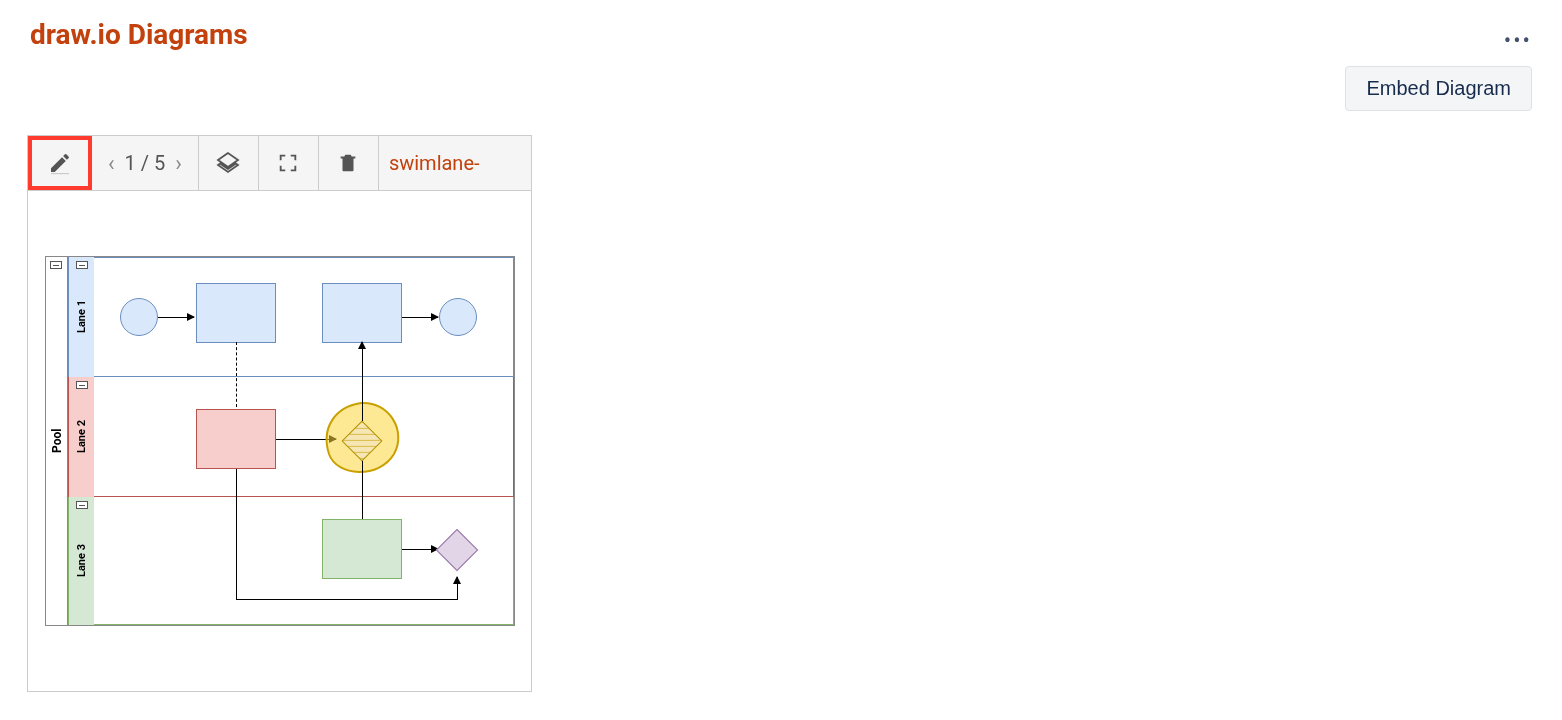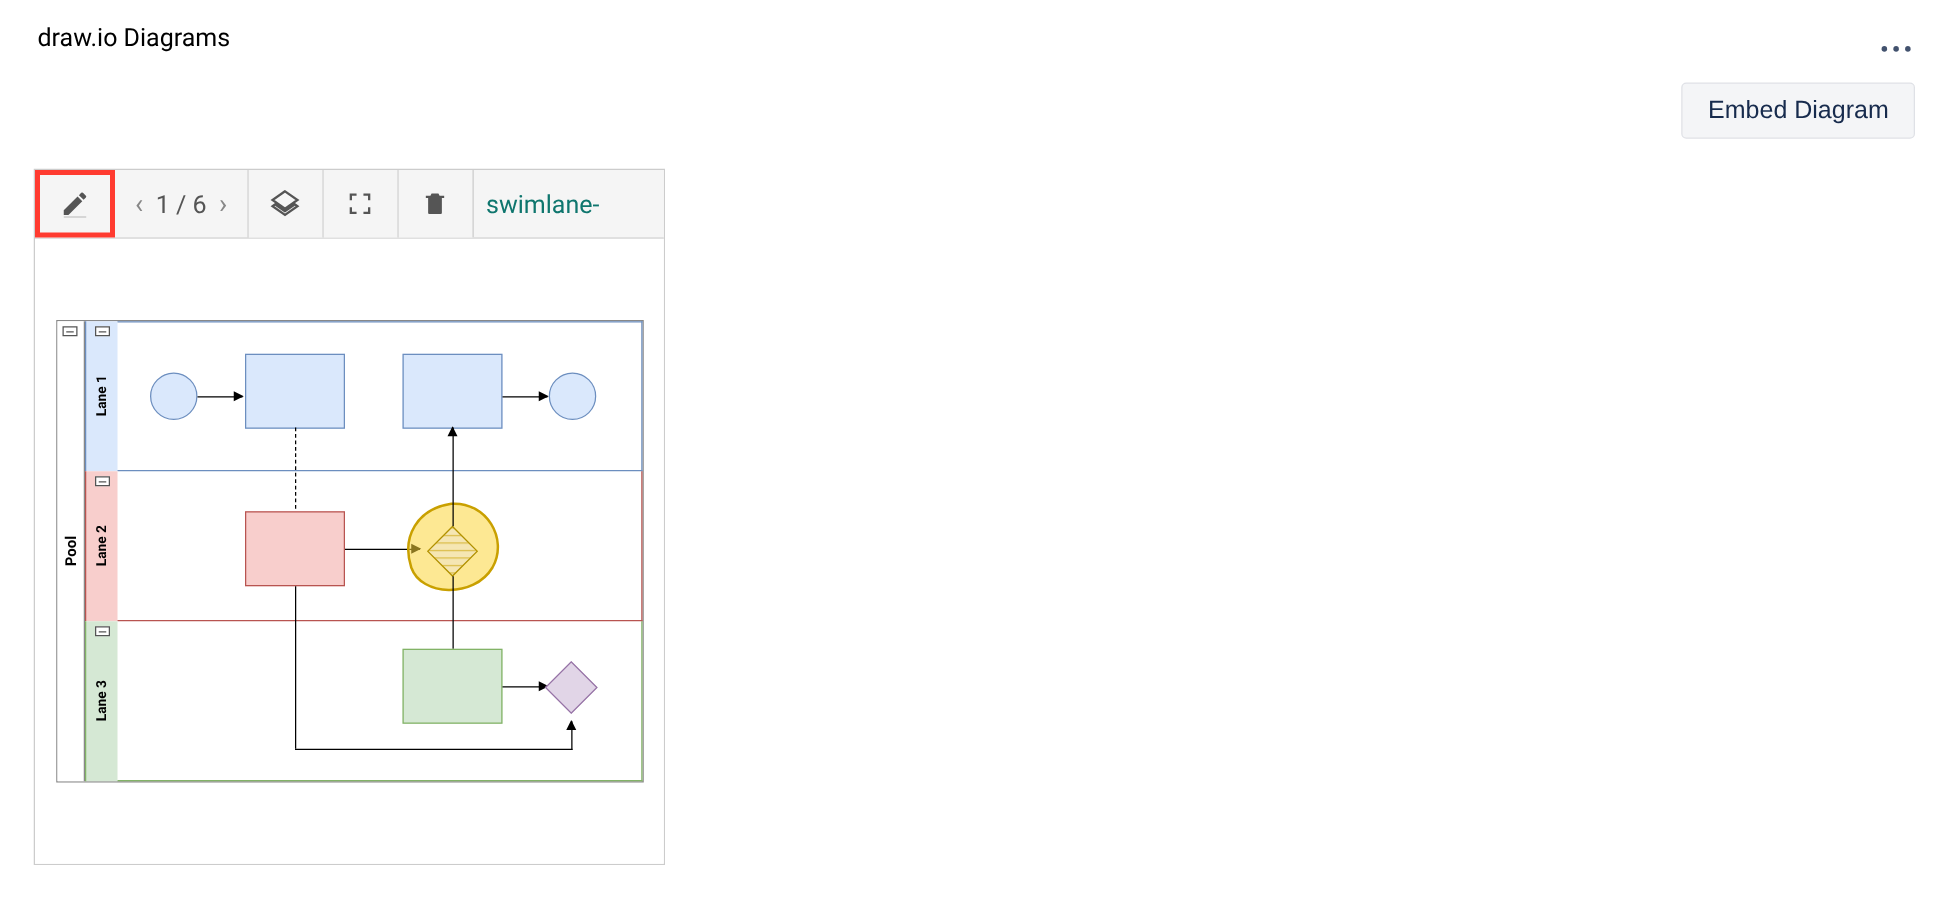--- a/index.html
+++ b/index.html
@@ -1,33 +1,33 @@
 <!DOCTYPE html>
 <html><head>
   <meta charset="utf-8">
   <style>
     * { box-sizing: border-box; margin: 0; padding: 0; }
     body { font-family: -apple-system, BlinkMacSystemFont, "Segoe UI", Roboto, Helvetica, Arial, sans-serif; background: #fff; width: 1562px; height: 720px; position: relative; }
     
     .header-row { display: flex; justify-content: space-between; align-items: flex-start; padding: 18px 30px 0 30px; }
-    .page-title { font-size: 20px; font-weight: 400; color: #000000; }
+    .page-title { font-size: 28px; font-weight: 700; color: #c2410c; }
     .more-menu { color: #42526e; font-size: 22px; letter-spacing: 2px; cursor: pointer; padding-top: 10px; }
     
     .action-buttons { position: absolute; right: 30px; top: 66px; display: flex; gap: 14px; }
     .action-btn { background: #f4f5f7; border: 1px solid #dfe1e6; border-radius: 4px; padding: 10px 20px; font-size: 20px; color: #172b4d; cursor: pointer; }
     
     .diagram-card { position: absolute; left: 27px; top: 135px; width: 505px; border: 1px solid #ccc; background: #fff; }
     
     .toolbar { display: flex; align-items: stretch; height: 55px; border-bottom: 1px solid #ccc; background: #f5f5f5; }
     .toolbar-btn { display: flex; align-items: center; justify-content: center; border-right: 1px solid #ccc; cursor: pointer; background: #f5f5f5; color: #555; }
     .toolbar-btn.edit-highlight { border: 4px solid #ff3b30; width: 64px; background: #f5f5f5; }
     .pager { display: flex; align-items: center; gap: 4px; padding: 0 10px; border-right: 1px solid #ccc; color: #555; font-size: 20px; }
     .pager-arrow { cursor: pointer; padding: 0 6px; font-size: 22px; color: #888; }
     .toolbar-icon-cell { width: 60px; }
-    .filename { flex: 1; display: flex; align-items: center; padding-left: 10px; font-size: 20px; color: #0f766e; overflow: hidden; white-space: nowrap; }
+    .filename { flex: 1; display: flex; align-items: center; padding-left: 10px; font-size: 20px; color: #c2410c; overflow: hidden; white-space: nowrap; }
     
     .diagram-viewport { height: 500px; background: #fff; display: flex; align-items: center; justify-content: center; }
     
     
     .swimlane-wrapper { display: flex; border: 1px solid #888; }
     .pool-header { width: 22px; display: flex; align-items: center; justify-content: center; writing-mode: vertical-rl; transform: rotate(180deg); border-left: 1px solid #888; background: #fff; font-size: 12px; font-weight: bold; position: relative; }
     .pool-header::after { content: ""; position: absolute; top: 4px; left: 50%; transform: translateX(-50%); width: 10px; height: 10px; }
     
     .lanes { display: flex; flex-direction: column; }
     .lane { display: flex; }
@@ -73,21 +73,21 @@
 <div class="diagram-card">
   <div class="toolbar">
     <div class="toolbar-btn edit-highlight">
       <svg width="24" height="24" viewBox="0 0 24 24">
         <path d="M3 17.25V21h3.75L17.81 9.94l-3.75-3.75L3 17.25zM20.71 7.04a1 1 0 0 0 0-1.41l-2.34-2.34a1 1 0 0 0-1.41 0l-1.83 1.83 3.75 3.75 1.83-1.83z" fill="#555"></path>
         <rect x="3" y="22" width="18" height="1.2" fill="#ccc"></rect>
       </svg>
     </div>
     <div class="pager">
       <span class="pager-arrow">‹</span>
-      <span>1 / 6</span>
+      <span>1 / 5</span>
       <span class="pager-arrow">›</span>
     </div>
     <div class="toolbar-btn toolbar-icon-cell">
       <svg width="24" height="24" viewBox="0 0 24 24">
         <path d="M12 2 2 9l10 7 10-7-10-7zm0 16L4 12.5 2 14l10 7 10-7-2-1.5L12 18z" fill="none" stroke="#555" stroke-width="1.8"></path>
       </svg>
     </div>
     <div class="toolbar-btn toolbar-icon-cell">
       <svg width="22" height="22" viewBox="0 0 24 24">
         <path d="M3 3h6v2H5v4H3V3zm12 0h6v6h-2V5h-4V3zM3 15h2v4h4v2H3v-6zm16 0h2v6h-6v-2h4v-4z" fill="#555"></path>

